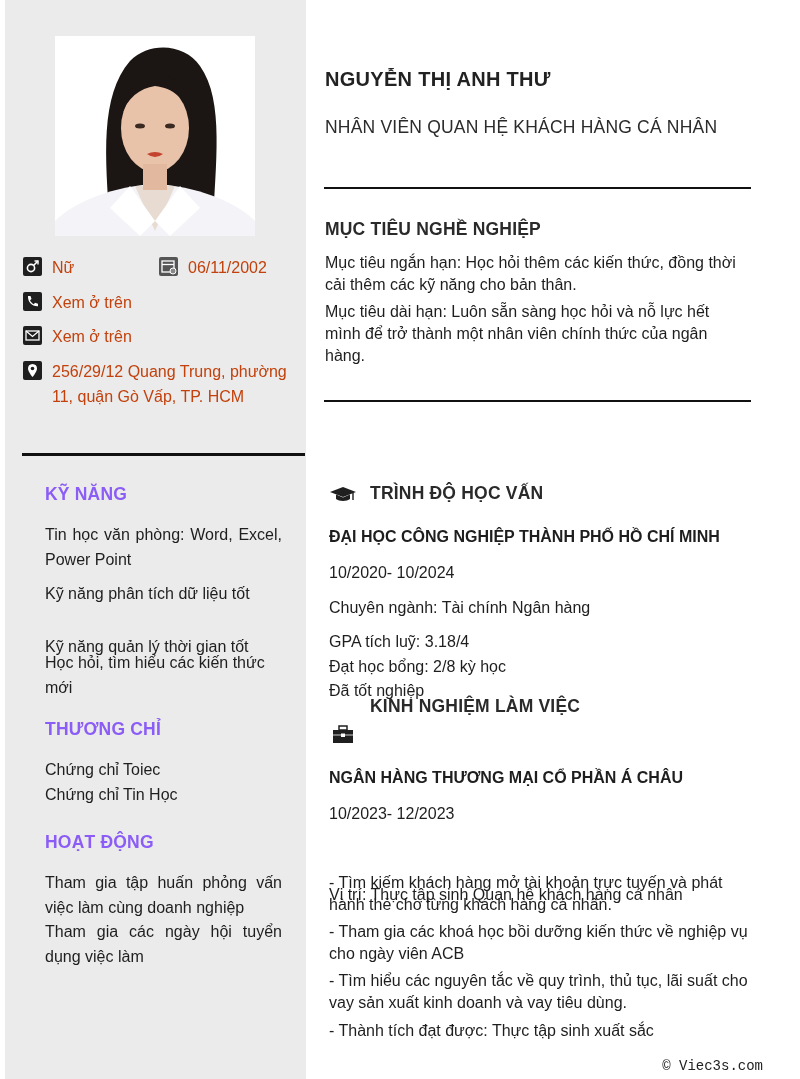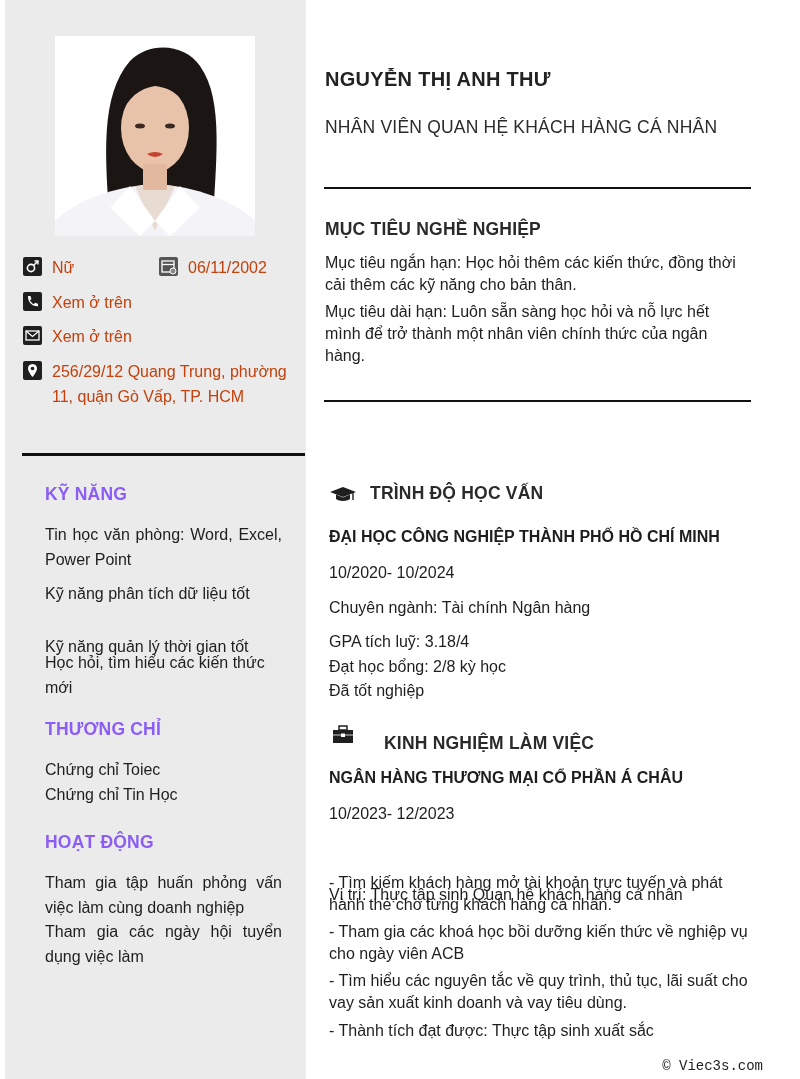--- a/index.html
+++ b/index.html
@@ -135,21 +135,21 @@
 <div class="main-text" style="left:329px;top:680px;">Đã tốt nghiệp</div>
 
 <div class="sec-icon" style="left:331px;top:723px;">
   <svg viewBox="0 0 30 24" width="30" height="24">
       <rect x="8" y="3" width="8" height="4" fill="none" stroke="#1f1f1f" stroke-width="1.5"></rect>
       <rect x="2" y="7" width="20" height="13" fill="#1f1f1f"></rect>
       <line x1="2" y1="12" x2="22" y2="12" stroke="#fff" stroke-width="0.8"></line>
       <rect x="10" y="10.5" width="4" height="3.5" fill="#fff"></rect>
     </svg>
 </div>
-<div class="main-heading" style="left:370px;top:733px;margin-left:14px;">KINH NGHIỆM LÀM VIỆC</div>
+<div class="main-heading" style="left:370px;top:696px;">KINH NGHIỆM LÀM VIỆC</div>
 <div class="org" style="top:769px;">NGÂN HÀNG THƯƠNG MẠI CỔ PHẦN Á CHÂU</div>
 <div class="main-text" style="left:329px;top:803px;">10/2023- 12/2023</div>
 <div class="main-text" style="left:329px;top:884px;text-align:right;">Vị trí: Thực tập sinh Quan hệ khách hàng cá nhân</div>
 <div class="main-text" style="left:329px;top:872px;width:425px;">- Tìm kiếm khách hàng mở tài khoản trực tuyến và phát hành thẻ cho từng khách hàng cá nhân.</div>
 <div class="main-text" style="left:329px;top:921px;width:425px;">- Tham gia các khoá học bồi dưỡng kiến thức về nghiệp vụ cho ngày viên ACB</div>
 <div class="main-text" style="left:329px;top:970px;width:425px;">- Tìm hiểu các nguyên tắc về quy trình, thủ tục, lãi suất cho vay sản xuất kinh doanh và vay tiêu dùng.</div>
 <div class="main-text" style="left:329px;top:1020px;width:425px;">- Thành tích đạt được: Thực tập sinh xuất sắc</div>
 
 <div class="footer">© Viec3s.com</div>
 

